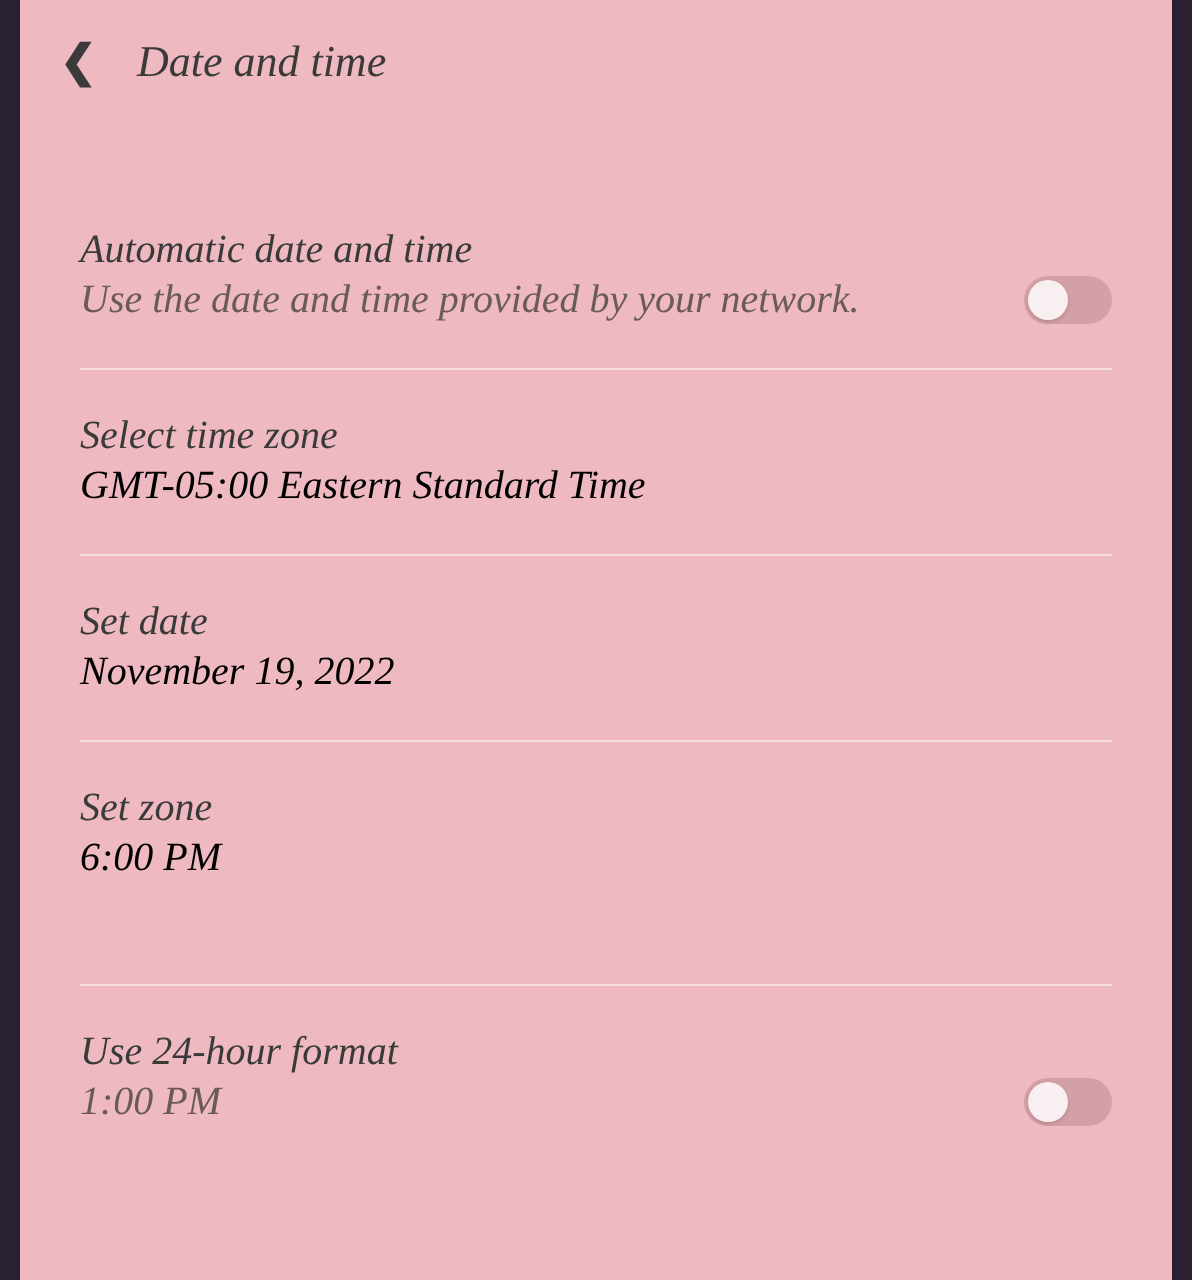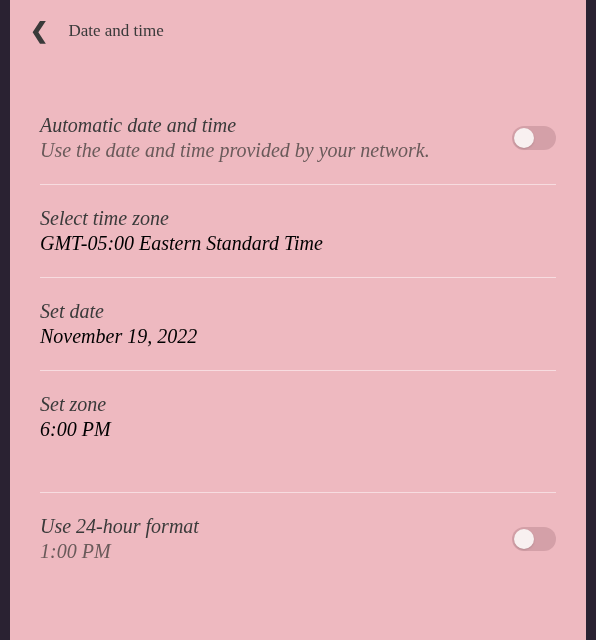--- a/index.html
+++ b/index.html
@@ -23,33 +23,34 @@
       gap: 20px;
     }
     .back-icon {
       font-size: 22px;
       color: #3a3a3a;
       font-weight: bold;
       cursor: pointer;
       font-family: sans-serif;
     }
     .page-title {
-      font-size: 17px;
+      font-size: 22px;
       color: #3a3a3a;
+      font-style: italic;
       font-weight: 500;
     }
     .content {
       padding: 0 30px;
     }
     .setting-row {
       padding: 22px 0;
       border-bottom: 1px solid rgba(255,255,255,0.5);
       display: flex;
       justify-content: space-between;
-      align-items: center;
+      align-items: flex-end;
       cursor: pointer;
     }
     .setting-row.spacer-before {
       margin-top: 30px;
     }
     .setting-row.no-border {
       border-bottom: none;
     }
     .setting-text {
       flex: 1;

